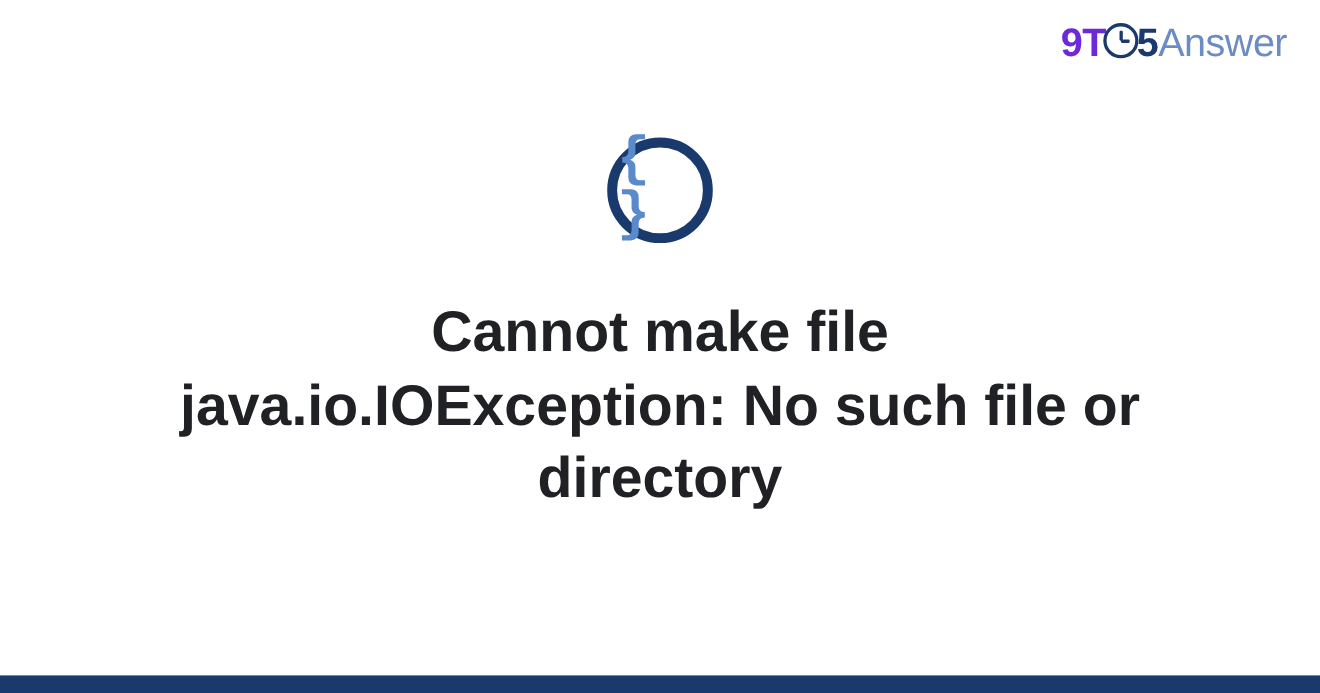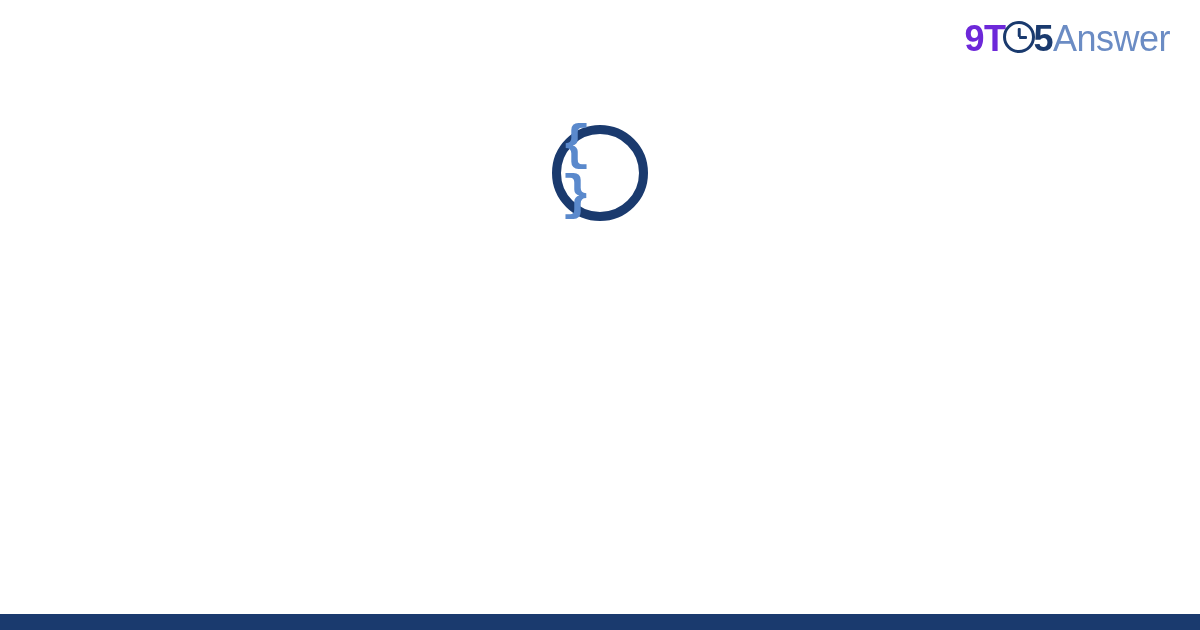--- a/index.html
+++ b/index.html
@@ -117,15 +117,16 @@
 <body>
 
 <div class="brand">
   <span class="brand-9t">9T</span><span class="brand-clock"></span><span class="brand-5">5</span><span class="brand-answer">Answer</span>
 </div>
 
 <div class="content">
   <div class="icon-wrapper">
     <span class="braces">{ }</span>
   </div>
+  <h1 class="title">Cannot make file java.io.IOException: No such file or directory</h1>
 </div>
 
 <div class="bottom-bar"></div>
 
 </body></html>

